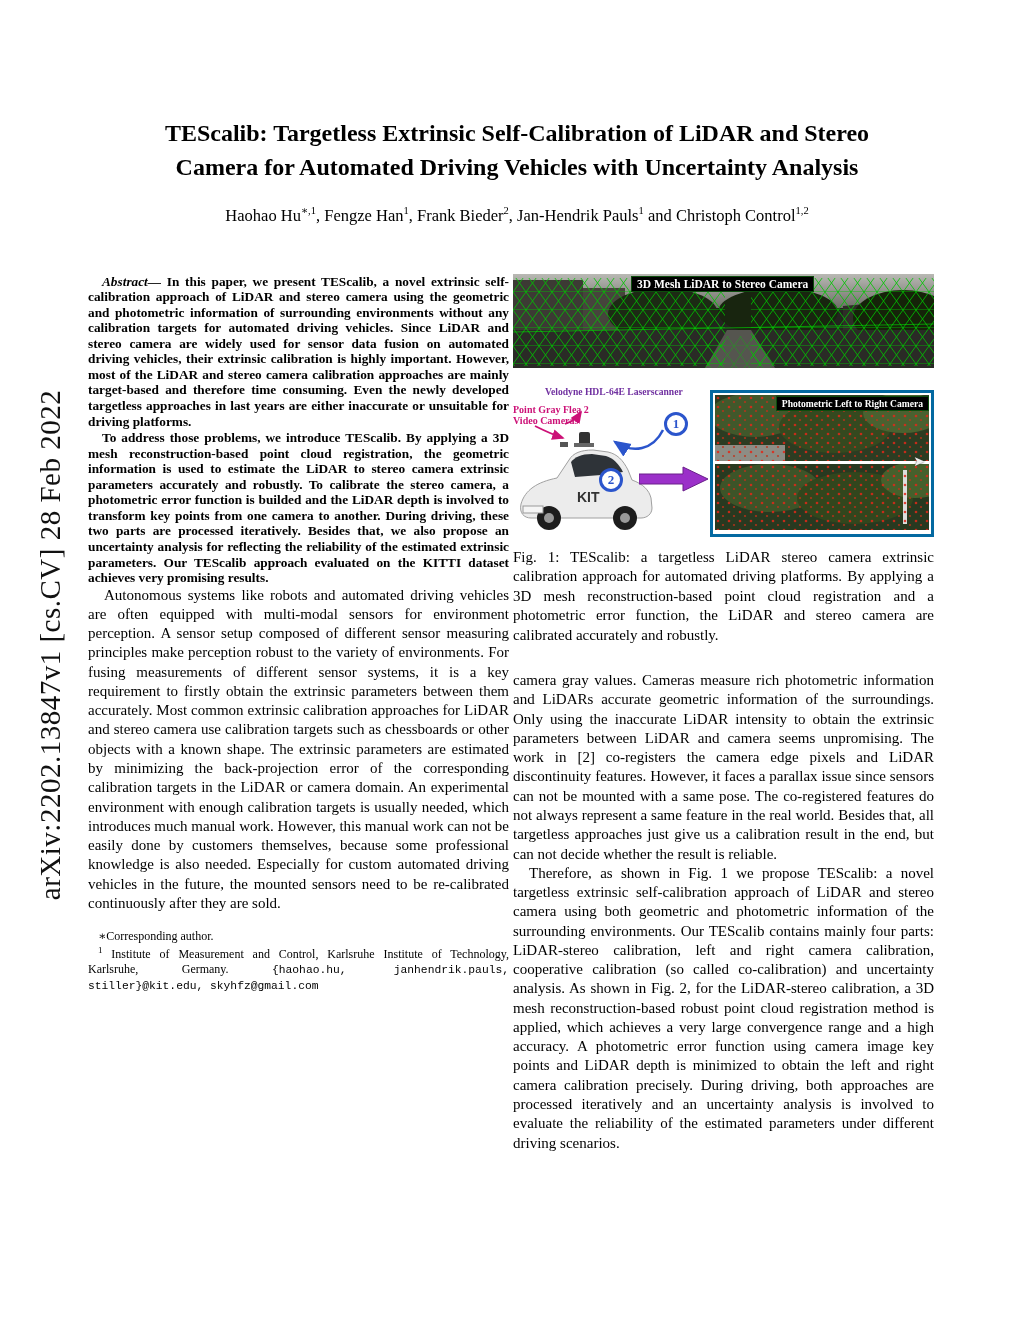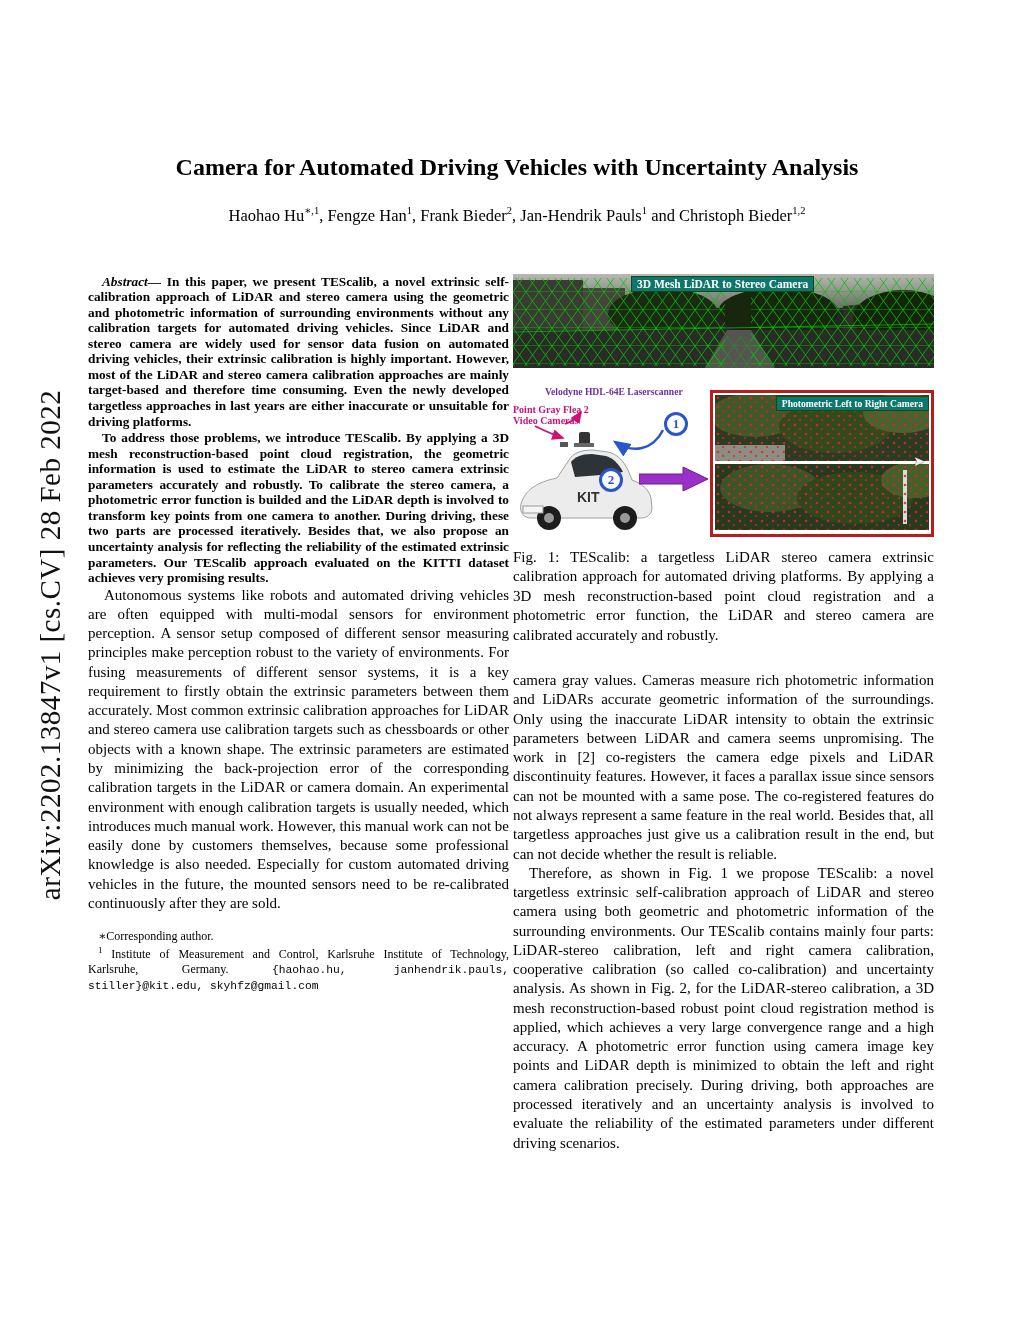--- a/index.html
+++ b/index.html
@@ -35,21 +35,21 @@
   .footnotes{margin-top:16px;font-size:12px;line-height:1.3;}
   .fn{margin:0;text-align:justify;text-indent:10px;}
   .fn sup{font-size:9px;}
   .mono{font-family:"Liberation Mono","DejaVu Sans Mono",monospace;font-size:11.3px;}
 
   
   figure{margin:0;width:421px;}
   .fig-visual{position:relative;width:421px;height:264px;}
   .fig-mesh{position:absolute;top:0;left:0;width:421px;height:94px;}
   .fig-mesh svg{display:block;width:421px;height:94px;}
-  .green-label{position:absolute;background:#0f766e;border:1px solid #0d4d0d;color:#fff;
+  .green-label{position:absolute;background:#000000;border:1px solid #0d4d0d;color:#fff;
                font-weight:bold;font-family:"Liberation Serif",serif;
                padding:1px 5px;white-space:nowrap;z-index:4;}
   .mesh-label{top:2px;left:118px;font-size:11.5px;}
   .photo-label{top:3px;right:2px;font-size:9.6px;}
 
   .fig-bottom{position:absolute;top:96px;left:0;width:421px;height:168px;}
   .fig-car{position:absolute;left:0;top:0;width:191px;height:168px;}
   .car-svg{position:absolute;left:0;bottom:0;width:150px;height:120px;}
   .car-arrows{position:absolute;inset:0;width:191px;height:168px;}
 
@@ -58,47 +58,47 @@
   .lbl-cameras{position:absolute;top:34px;left:0;color:#cc1177;font-weight:bold;
                font-size:10px;line-height:1.15;z-index:3;}
   .badge{position:absolute;width:18px;height:18px;border:3px solid #2b55cc;border-radius:50%;
          background:#fff;color:#2b55cc;font-weight:bold;font-size:13px;
          display:flex;align-items:center;justify-content:center;z-index:3;}
   .badge-1{top:42px;right:16px;}
   .badge-2{top:98px;left:86px;}
   .purple-arrow{position:absolute;left:126px;top:96px;width:70px;height:26px;z-index:5;}
 
   .fig-photo{position:absolute;right:0;top:20px;width:218px;height:141px;
-             border:3px solid #b91c1c;background:#fff;}
+             border:3px solid #0369a1;background:#fff;}
   .photo-img{position:absolute;left:2px;width:214px;height:66px;}
   .photo-img svg{display:block;width:214px;height:66px;}
   .photo-img.top{top:2px;}
   .photo-img.bottom{top:71px;}
   .photo-arrow{position:absolute;right:6px;top:60px;z-index:4;color:#f0f0f0;
                font-size:14px;text-shadow:0 0 2px #333;}
 
   figcaption{margin-top:10px;font-size:15px;line-height:1.3;text-align:justify;}
   .right-text-1{margin-top:26px;}
 </style>
 </head>
 <body>
 
 <div class="page">
 
   <div class="arxiv">arXiv:2202.13847v1  [cs.CV]  28 Feb 2022</div>
 
   <div class="content">
 
     <h1 class="title">
-      <br>
+      <span>TEScalib: Targetless Extrinsic Self-Calibration of LiDAR and Stereo</span><br>
       <span>Camera for Automated Driving Vehicles with Uncertainty Analysis</span>
     </h1>
 
     <div class="authors">
-      <span>Haohao Hu</span><sup>∗,1</sup><span>, </span><span>Fengze Han</span><sup>1</sup><span>, </span><span>Frank Bieder</span><sup>2</sup><span>, </span><span>Jan-Hendrik Pauls</span><sup>1</sup><span> and </span><span>Christoph Bieder</span><sup>1,2</sup>
+      <span>Haohao Hu</span><sup>∗,1</sup><span>, </span><span>Fengze Han</span><sup>1</sup><span>, </span><span>Frank Bieder</span><sup>2</sup><span>, </span><span>Jan-Hendrik Pauls</span><sup>1</sup><span> and </span><span>Christoph Control</span><sup>1,2</sup>
     </div>
 
     <div class="columns">
 
       <div class="col">
 
         <p class="abstract"><span class="abs-label">Abstract—</span> <span>In this paper, we present TEScalib, a novel extrinsic self-calibration approach of LiDAR and stereo camera using the geometric and photometric information of surrounding environments without any calibration targets for automated driving vehicles. Since LiDAR and stereo camera are widely used for sensor data fusion on automated driving vehicles, their extrinsic calibration is highly important. However, most of the LiDAR and stereo camera calibration approaches are mainly target-based and therefore time consuming. Even the newly developed targetless approaches in last years are either inaccurate or unsuitable for driving platforms.</span></p>
         <p class="abstract">To address those problems, we introduce TEScalib. By applying a 3D mesh reconstruction-based point cloud registration, the geometric information is used to estimate the LiDAR to stereo camera extrinsic parameters accurately and robustly. To calibrate the stereo camera, a photometric error function is builded and the LiDAR depth is involved to transform key points from one camera to another. During driving, these two parts are processed iteratively. Besides that, we also propose an uncertainty analysis for reflecting the reliability of the estimated extrinsic parameters. Our TEScalib approach evaluated on the KITTI dataset achieves very promising results.</p>
 
 

